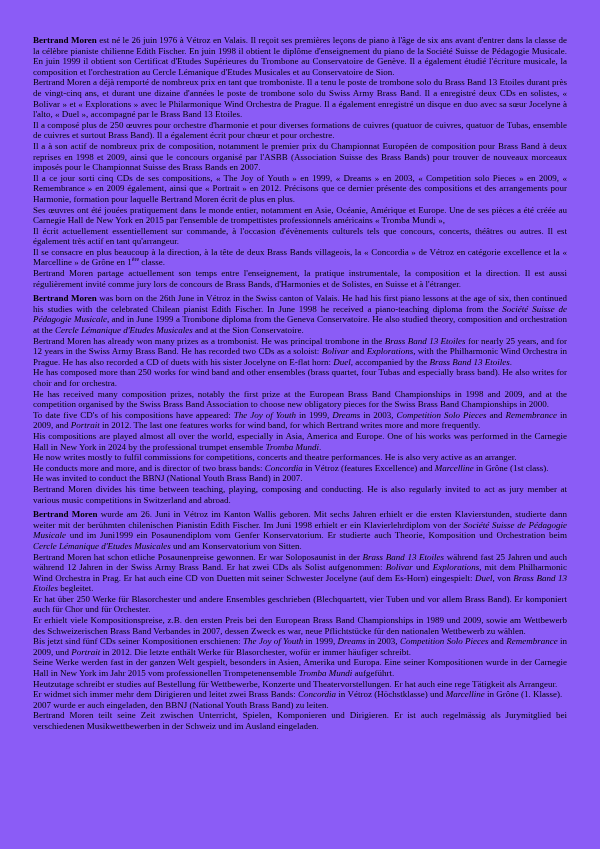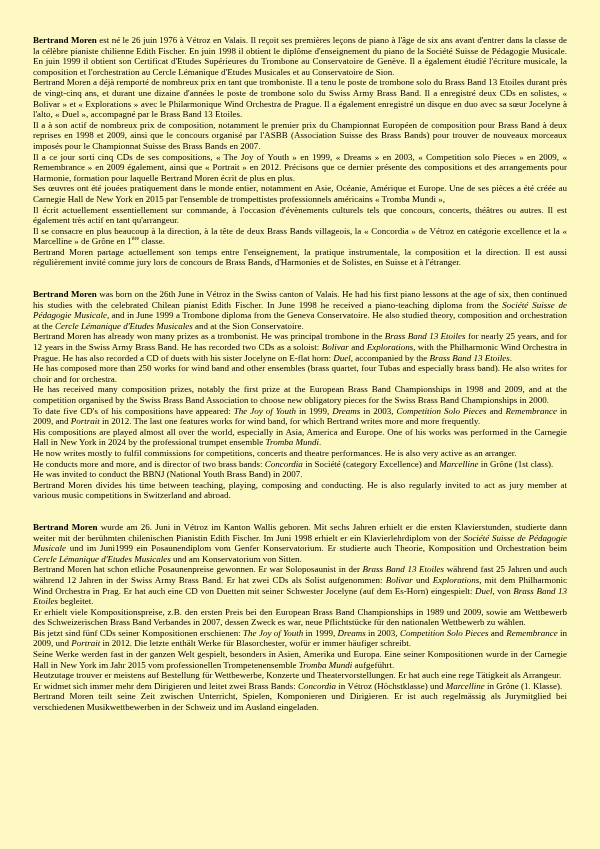--- a/index.html
+++ b/index.html
@@ -4,72 +4,75 @@
 <style>
   html, body {
     margin: 0;
     padding: 0;
     background: #ffffff;
   }
   .page {
     position: relative;
     width: 600px;
     height: 849px;
-    background: #fef9c3;
+    background: #8b5cf6;
     overflow: hidden;
   }
   .content {
     position: absolute;
     left: 33px;
     top: 35px;
     width: 534px;
     color: #000000;
     font-family: "Liberation Serif", "DejaVu Serif", serif;
     font-size: 9px;
     line-height: 10.6px;
     text-align: justify;
   }
   .section { margin: 0; }
-  .section + .section { margin-top: 21px; }
+  .section + .section { margin-top: 4px; }
   .para { margin: 0; padding: 0; }
   .para b { font-weight: bold; }
   .para i { font-style: italic; }
   .para sup { font-size: 6px; line-height: 0; vertical-align: super; }
 </style>
 </head>
 <body>
 
 <div class="page">
   <div class="content">
     <div class="section">
         <p class="para"><b>Bertrand Moren</b><span> est né le 26 juin 1976 à Vétroz en Valais. Il reçoit ses premières leçons de piano à l'âge de six ans avant d'entrer dans la classe de la célèbre pianiste chilienne Edith Fischer. En juin 1998 il obtient le diplôme d'enseignement du piano de la Société Suisse de Pédagogie Musicale. En juin 1999 il obtient son Certificat d'Etudes Supérieures du Trombone au Conservatoire de Genève. Il a également étudié l'écriture musicale, la composition et l'orchestration au Cercle Lémanique d'Etudes Musicales et au Conservatoire de Sion.</span></p>
         <p class="para"><span>Bertrand Moren a déjà remporté de nombreux prix en tant que tromboniste. Il a tenu le poste de trombone solo du Brass Band 13 Etoiles durant près de vingt-cinq ans, et durant une dizaine d'années le poste de trombone solo du Swiss Army Brass Band. Il a enregistré deux CDs en solistes, « Bolivar » et « Explorations » avec le Philarmonique Wind Orchestra de Prague. Il a également enregistré un disque en duo avec sa sœur Jocelyne à l'alto, « Duel », accompagné par le Brass Band 13 Etoiles.</span></p>
+        <p class="para"><span>Il a composé plus de 250 œuvres pour orchestre d'harmonie et pour diverses formations de cuivres (quatuor de cuivres, quatuor de Tubas, ensemble de cuivres et surtout Brass Band). Il a également écrit pour chœur et pour orchestre.</span></p>
         <p class="para"><span>Il a à son actif de nombreux prix de composition, notamment le premier prix du Championnat Européen de composition pour Brass Band à deux reprises en 1998 et 2009, ainsi que le concours organisé par l'ASBB (Association Suisse des Brass Bands) pour trouver de nouveaux morceaux imposés pour le Championnat Suisse des Brass Bands en 2007.</span></p>
         <p class="para"><span>Il a ce jour sorti cinq CDs de ses compositions, « The Joy of Youth » en 1999, « Dreams » en 2003, « Competition solo Pieces » en 2009, « Remembrance » en 2009 également, ainsi que « Portrait » en 2012. Précisons que ce dernier présente des compositions et des arrangements pour Harmonie, formation pour laquelle Bertrand Moren écrit de plus en plus.</span></p>
         <p class="para"><span>Ses œuvres ont été jouées pratiquement dans le monde entier, notamment en Asie, Océanie, Amérique et Europe. Une de ses pièces a été créée au Carnegie Hall de New York en 2015 par l'ensemble de trompettistes professionnels américains « Tromba Mundi »,</span></p>
         <p class="para"><span>Il écrit actuellement essentiellement sur commande, à l'occasion d'évènements culturels tels que concours, concerts, théâtres ou autres. Il est également très actif en tant qu'arrangeur.</span></p>
         <p class="para"><span>Il se consacre en plus beaucoup à la direction, à la tête de deux Brass Bands villageois, la « Concordia » de Vétroz en catégorie excellence et la « Marcelline » de Grône en 1</span><sup>ère</sup><span> classe.</span></p>
         <p class="para"><span>Bertrand Moren partage actuellement son temps entre l'enseignement, la pratique instrumentale, la composition et la direction. Il est aussi régulièrement invité comme jury lors de concours de Brass Bands, d'Harmonies et de Solistes, en Suisse et à l'étranger.</span></p>
       </div>
     <div class="section">
         <p class="para"><b>Bertrand Moren</b><span> was born on the 26th June in Vétroz in the Swiss canton of Valais. He had his first piano lessons at the age of six, then continued his studies with the celebrated Chilean pianist Edith Fischer. In June 1998 he received a piano-teaching diploma from the </span><i>Société Suisse de Pédagogie Musicale</i><span>, and in June 1999 a Trombone diploma from the Geneva Conservatoire. He also studied theory, composition and orchestration at the </span><i>Cercle Lémanique d'Etudes Musicales</i><span> and at the Sion Conservatoire.</span></p>
         <p class="para"><span>Bertrand Moren has already won many prizes as a trombonist. He was principal trombone in the </span><i>Brass Band 13 Etoiles</i><span> for nearly 25 years, and for 12 years in the Swiss Army Brass Band. He has recorded two CDs as a soloist: </span><i>Bolivar</i><span> and </span><i>Explorations</i><span>, with the Philharmonic Wind Orchestra in Prague. He has also recorded a CD of duets with his sister Jocelyne on E-flat horn: </span><i>Duel</i><span>, accompanied by the </span><i>Brass Band 13 Etoiles</i><span>.</span></p>
         <p class="para"><span>He has composed more than 250 works for wind band and other ensembles (brass quartet, four Tubas and especially brass band). He also writes for choir and for orchestra.</span></p>
         <p class="para"><span>He has received many composition prizes, notably the first prize at the European Brass Band Championships in 1998 and 2009, and at the competition organised by the Swiss Brass Band Association to choose new obligatory pieces for the Swiss Brass Band Championships in 2000.</span></p>
         <p class="para"><span>To date five CD's of his compositions have appeared: </span><i>The Joy of Youth</i><span> in 1999, </span><i>Dreams</i><span> in 2003, </span><i>Competition Solo Pieces</i><span> and </span><i>Remembrance</i><span> in 2009, and </span><i>Portrait</i><span> in 2012. The last one features works for wind band, for which Bertrand writes more and more frequently.</span></p>
         <p class="para"><span>His compositions are played almost all over the world, especially in Asia, America and Europe. One of his works was performed in the Carnegie Hall in New York in 2024 by the professional trumpet ensemble </span><i>Tromba Mundi</i><span>.</span></p>
         <p class="para"><span>He now writes mostly to fulfil commissions for competitions, concerts and theatre performances. He is also very active as an arranger.</span></p>
-        <p class="para"><span>He conducts more and more, and is director of two brass bands: </span><i>Concordia</i><span> in Société (category Excellence) and </span><i>Marcelline</i><span> in Grône (1st class).</span></p>
+        <p class="para"><span>He conducts more and more, and is director of two brass bands: </span><i>Concordia</i><span> in Vétroz (features Excellence) and </span><i>Marcelline</i><span> in Grône (1st class).</span></p>
         <p class="para"><span>He was invited to conduct the BBNJ (National Youth Brass Band) in 2007.</span></p>
         <p class="para"><span>Bertrand Moren divides his time between teaching, playing, composing and conducting. He is also regularly invited to act as jury member at various music competitions in Switzerland and abroad.</span></p>
       </div>
     <div class="section">
         <p class="para"><b>Bertrand Moren</b><span> wurde am 26. Juni in Vétroz im Kanton Wallis geboren. Mit sechs Jahren erhielt er die ersten Klavierstunden, studierte dann weiter mit der berühmten chilenischen Pianistin Edith Fischer. Im Juni 1998 erhielt er ein Klavierlehrdiplom von der </span><i>Société Suisse de Pédagogie Musicale</i><span> und im Juni1999 ein Posaunendiplom vom Genfer Konservatorium. Er studierte auch Theorie, Komposition und Orchestration beim </span><i>Cercle Lémanique d'Etudes Musicales</i><span> und am Konservatorium von Sitten.</span></p>
         <p class="para"><span>Bertrand Moren hat schon etliche Posaunenpreise gewonnen. Er war Soloposaunist in der </span><i>Brass Band 13 Etoiles</i><span> während fast 25 Jahren und auch während 12 Jahren in der Swiss Army Brass Band. Er hat zwei CDs als Solist aufgenommen: </span><i>Bolivar</i><span> und </span><i>Explorations</i><span>, mit dem Philharmonic Wind Orchestra in Prag. Er hat auch eine CD von Duetten mit seiner Schwester Jocelyne (auf dem Es-Horn) eingespielt: </span><i>Duel</i><span>, von </span><i>Brass Band 13 Etoiles</i><span> begleitet.</span></p>
+        <p class="para"><span>Er hat über 250 Werke für Blasorchester und andere Ensembles geschrieben (Blechquartett, vier Tuben und vor allem Brass Band). Er komponiert auch für Chor und für Orchester.</span></p>
         <p class="para"><span>Er erhielt viele Kompositionspreise, z.B. den ersten Preis bei den European Brass Band Championships in 1989 und 2009, sowie am Wettbewerb des Schweizerischen Brass Band Verbandes in 2007, dessen Zweck es war, neue Pflichtstücke für den nationalen Wettbewerb zu wählen.</span></p>
         <p class="para"><span>Bis jetzt sind fünf CDs seiner Kompositionen erschienen: </span><i>The Joy of Youth</i><span> in 1999, </span><i>Dreams</i><span> in 2003, </span><i>Competition Solo Pieces</i><span> and </span><i>Remembrance</i><span> in 2009, und </span><i>Portrait</i><span> in 2012. Die letzte enthält Werke für Blasorchester, wofür er immer häufiger schreibt.</span></p>
         <p class="para"><span>Seine Werke werden fast in der ganzen Welt gespielt, besonders in Asien, Amerika und Europa. Eine seiner Kompositionen wurde in der Carnegie Hall in New York im Jahr 2015 vom professionellen Trompetenensemble </span><i>Tromba Mundi</i><span> aufgeführt.</span></p>
-        <p class="para"><span>Heutzutage trouver er meistens auf Bestellung für Wettbewerbe, Konzerte und Theatervorstellungen. Er hat auch eine rege Tätigkeit als Arrangeur.</span></p>
+        <p class="para"><span>Heutzutage schreibt er studies auf Bestellung für Wettbewerbe, Konzerte und Theatervorstellungen. Er hat auch eine rege Tätigkeit als Arrangeur.</span></p>
         <p class="para"><span>Er widmet sich immer mehr dem Dirigieren und leitet zwei Brass Bands: </span><i>Concordia</i><span> in Vétroz (Höchstklasse) und </span><i>Marcelline</i><span> in Grône (1. Klasse).</span></p>
+        <p class="para"><span>2007 wurde er auch eingeladen, den BBNJ (National Youth Brass Band) zu leiten.</span></p>
         <p class="para"><span>Bertrand Moren teilt seine Zeit zwischen Unterricht, Spielen, Komponieren und Dirigieren. Er ist auch regelmässig als Jurymitglied bei verschiedenen Musikwettbewerben in der Schweiz und im Ausland eingeladen.</span></p>
       </div>
   </div>
 </div>
 
 </body></html>

